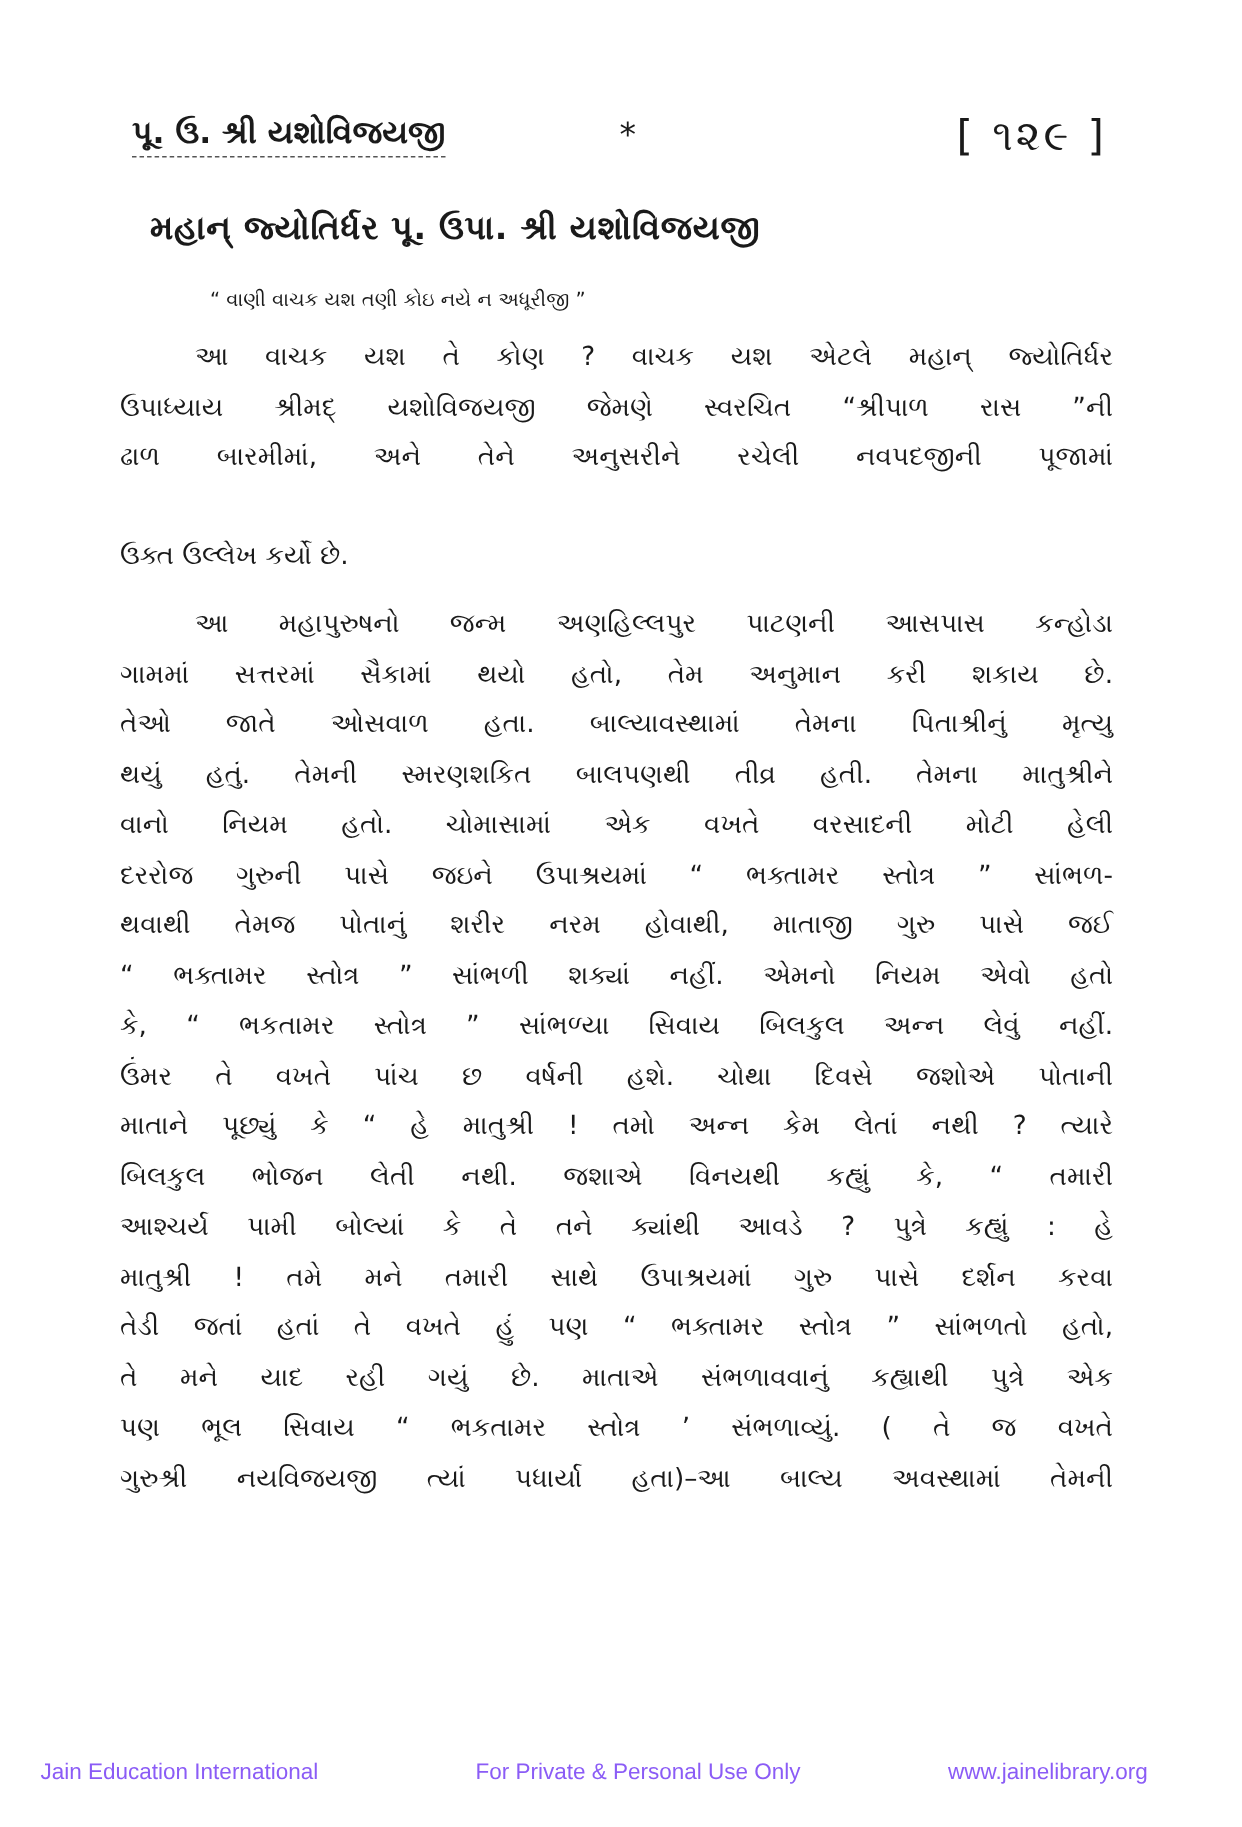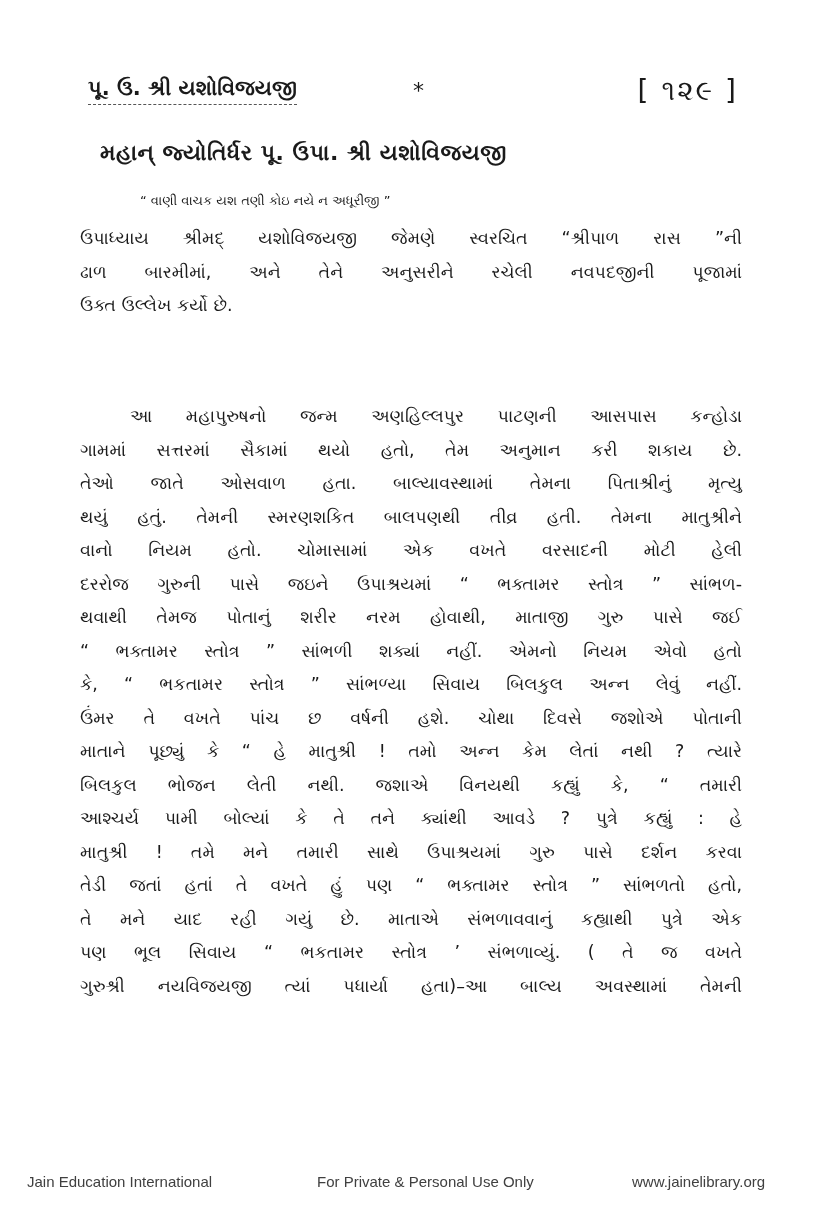--- a/index.html
+++ b/index.html
@@ -20,47 +20,48 @@
     font-size: 22px; font-weight: bold; letter-spacing: 0.5px; white-space: nowrap;
   }
   .quote {
     position: absolute; top: 193px; left: 140px; width: 600px;
     font-size: 13px; white-space: nowrap;
   }
   .para {
     position: absolute; left: 80px; width: 662px; font-size: 17.5px; line-height: 33.5px;
   }
   .line { display: block; white-space: nowrap; text-align: justify; text-align-last: justify; }
-  .line.last { text-align-last: left; }
+  .line.last { text-align-last: left; margin-top: 32px; }
   .p1 { top: 222px; }
   .p2 { top: 400px; }
   .indent { padding-left: 50px; }
   .footer {
     position: absolute; top: 1173px; left: 0; width: 828px; height: 24px;
-    font-family: "Liberation Sans", sans-serif; font-size: 15px; color: #404040;
+    font-family: "Liberation Sans", sans-serif; font-size: 15px; color: #8b5cf6;
   }
   .f1 { position: absolute; left: 27px; }
   .f2 { position: absolute; left: 317px; }
   .f3 { position: absolute; left: 632px; }
 </style>
 </head>
 <body>
 
 <div class="page">
 
   <div class="running-head">
     <span class="rh-left">પૂ. ઉ. શ્રી યશોવિજયજી</span>
     <span class="rh-star">*</span>
     <span class="rh-right">[ ૧૨૯ ]</span>
   </div>
 
   <div class="title">મહાન્ જ્યોતિર્ધર પૂ. ઉપા. શ્રી યશોવિજયજી</div>
   <div class="quote">“ વાણી વાચક યશ તણી કોઇ નયે ન અધૂરીજી ”</div>
 
   <div class="para p1">
+    <span class="line indent">આ વાચક યશ તે કોણ ? વાચક યશ એટલે મહાન્ જ્યોતિર્ધર</span>
     <span class="line">ઉપાધ્યાય શ્રીમદ્ યશોવિજયજી જેમણે સ્વરચિત “શ્રીપાળ રાસ ”ની</span>
     <span class="line">ઢાળ બારમીમાં, અને તેને અનુસરીને રચેલી નવપદજીની પૂજામાં</span>
     <span class="line last">ઉક્ત ઉલ્લેખ કર્યો છે.</span>
   </div>
 
   <div class="para p2">
     <span class="line indent">આ મહાપુરુષનો જન્મ અણહિલ્લપુર પાટણની આસપાસ કન્હોડા</span>
     <span class="line">ગામમાં સત્તરમાં સૈકામાં થયો હતો, તેમ અનુમાન કરી શકાય છે.</span>
     <span class="line">તેઓ જાતે ઓસવાળ હતા. બાલ્યાવસ્થામાં તેમના પિતાશ્રીનું મૃત્યુ</span>
     <span class="line">થયું હતું. તેમની સ્મરણશકિત બાલપણથી તીવ્ર હતી. તેમના માતુશ્રીને</span>

